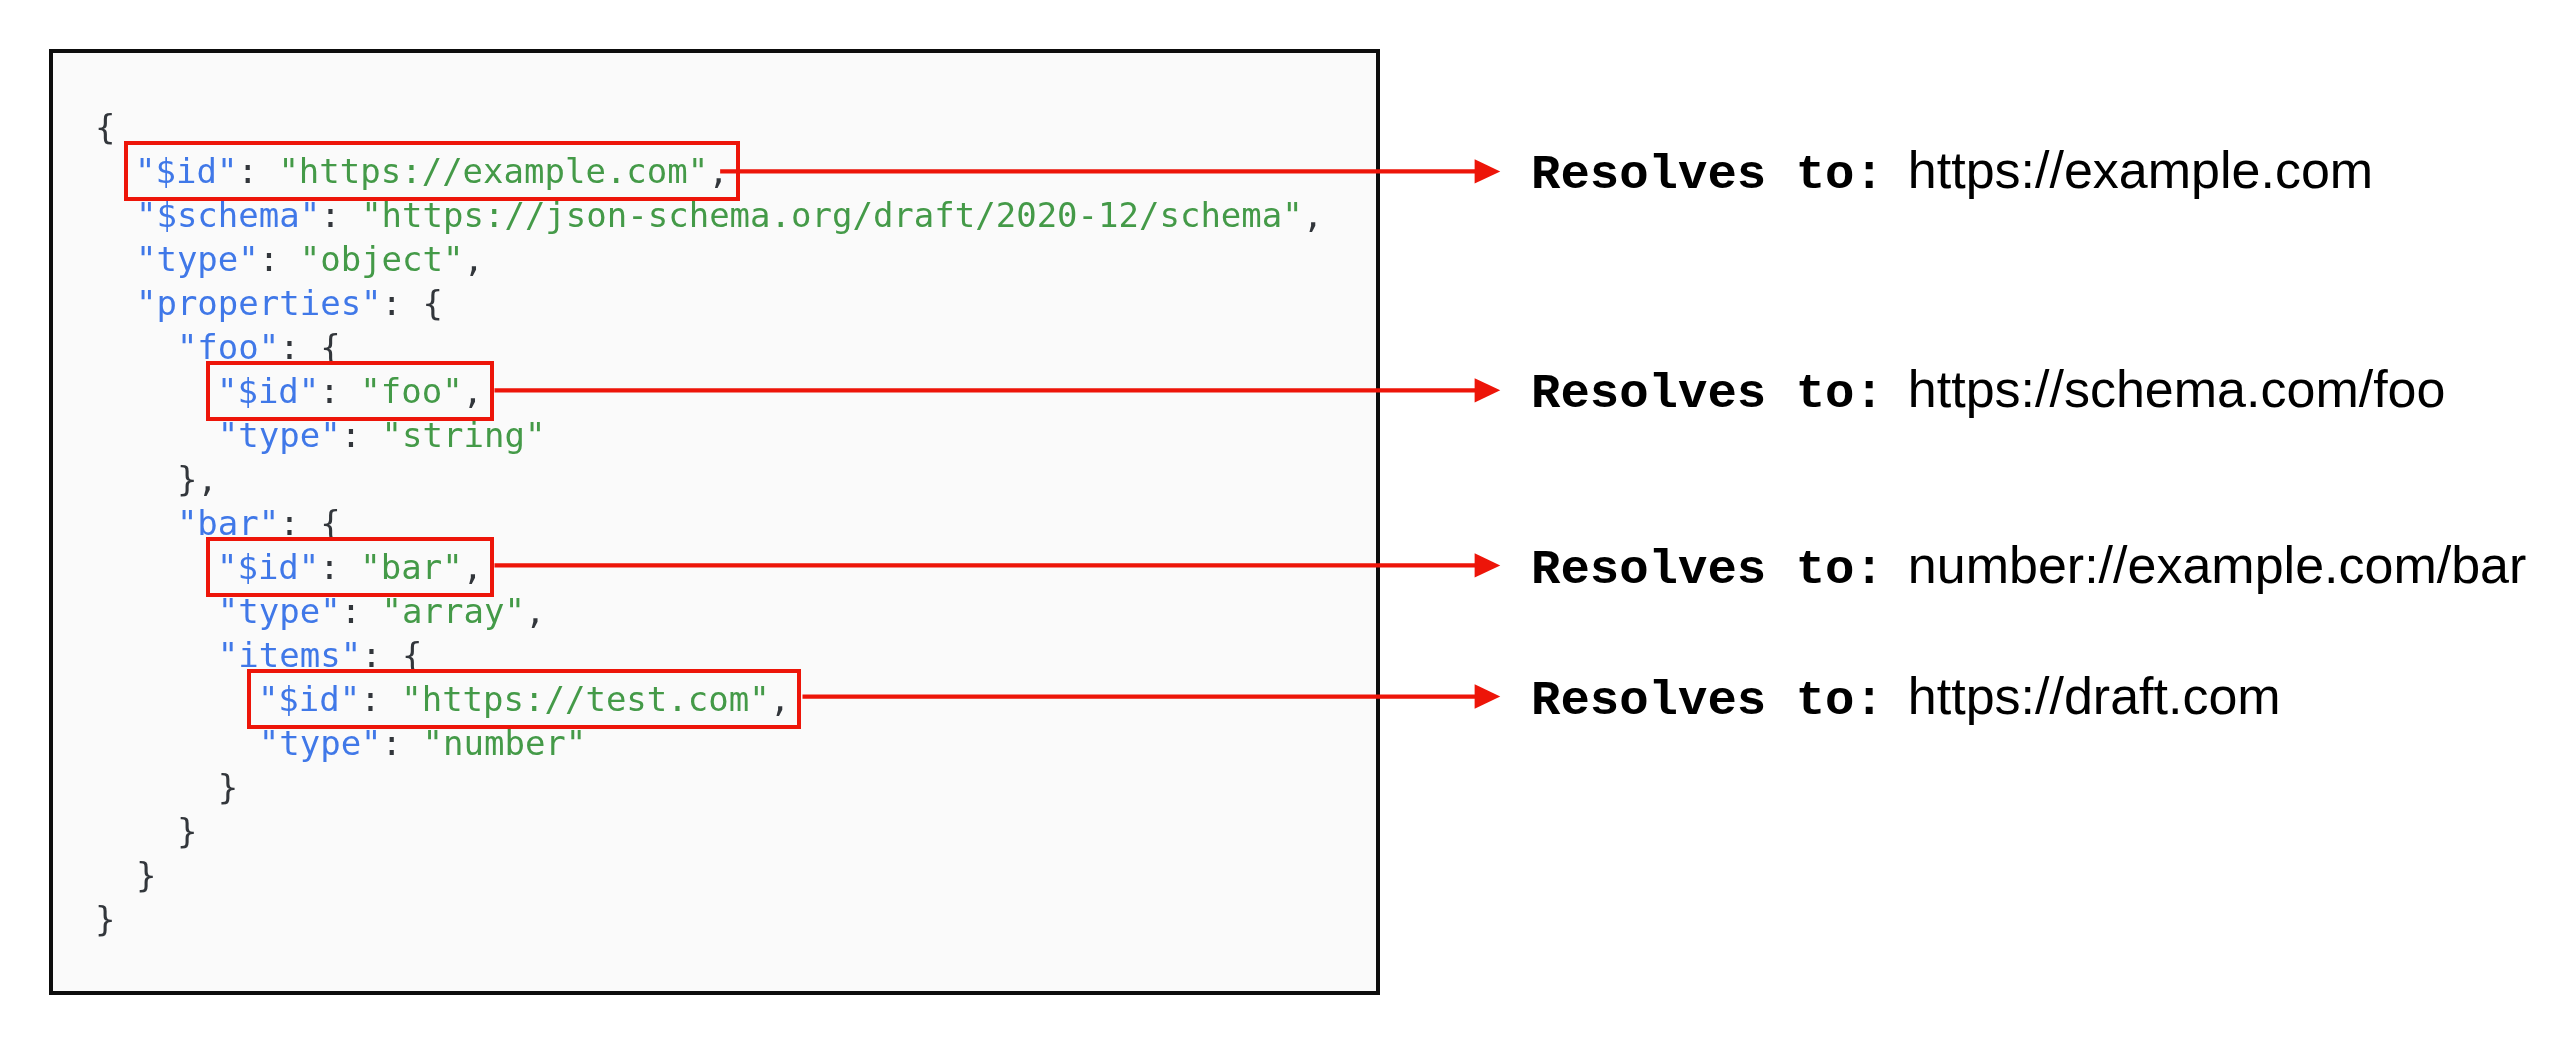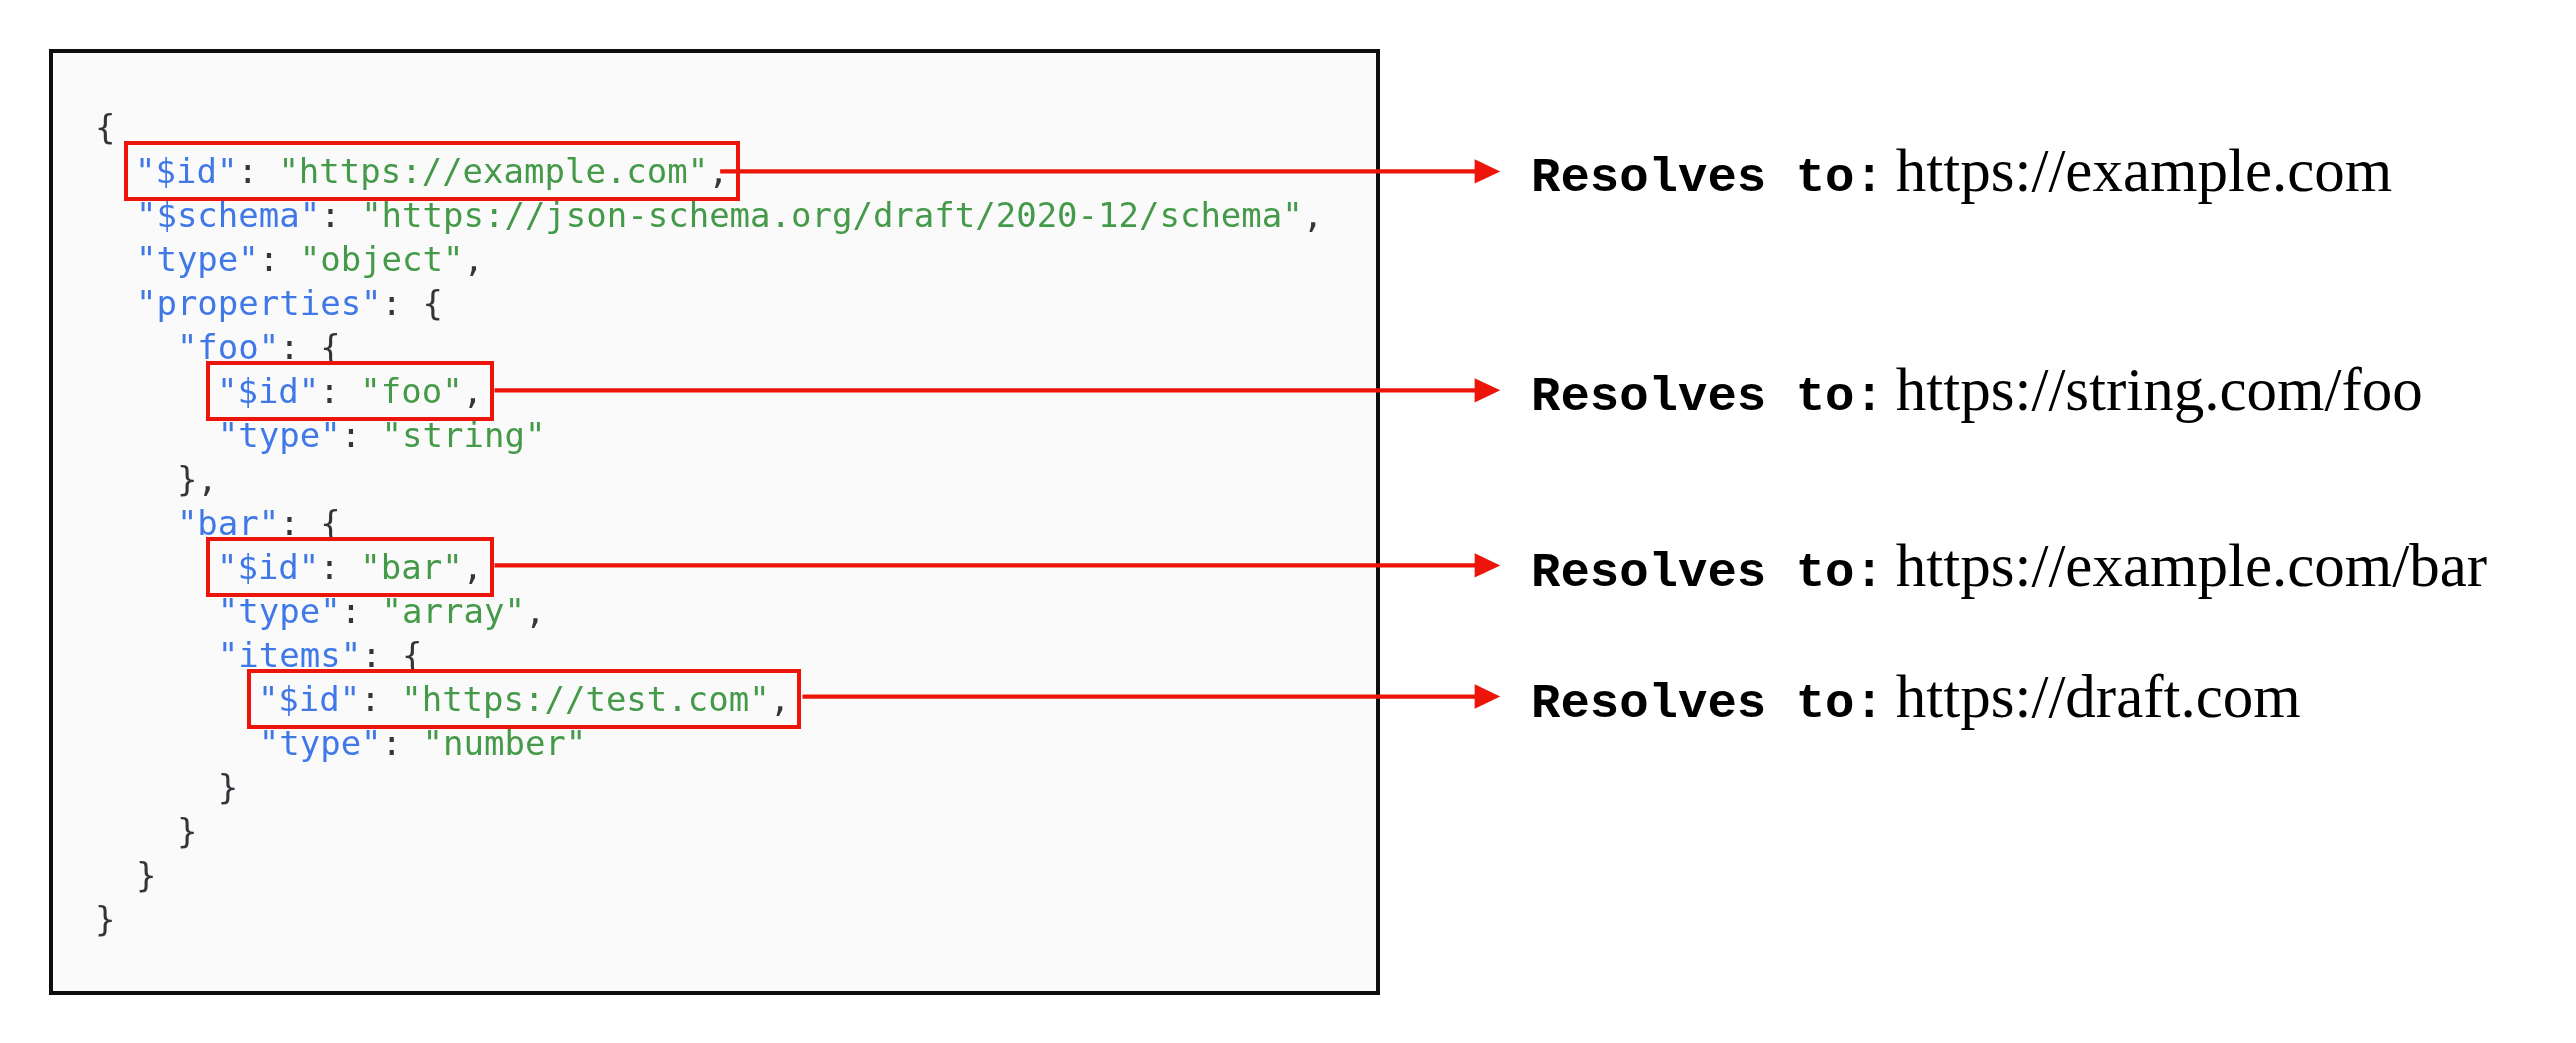--- a/index.html
+++ b/index.html
@@ -57,23 +57,23 @@
     transform:translateY(-50%);
     white-space:nowrap;
     color:var(--c-text);
   }
   .resolves-label{
     font-family:Liberation Mono, monospace;
     font-weight:bold;
     font-size:49px;
   }
   .resolved-url{
-    font-family:Liberation Serif, serif;
-    font-size:61px;
-    margin-left:12px;
+    font-family:Liberation Sans, sans-serif;
+    font-size:52px;
+    margin-left:24px;
   }
 </style>
 </head>
 <body>
 
 <div class="code-panel">
   <div class="code"><div class="code-line"><span class="t-p">{</span></div><div class="code-line"><span class="t-p">  </span><span class="hl-box"><span class="t-k">"$id"</span><span class="t-p">: </span><span class="t-s">"https://example.com"</span><span class="t-p">,</span></span></div><div class="code-line"><span class="t-p">  </span><span class="t-k">"$schema"</span><span class="t-p">: </span><span class="t-s">"https://json-schema.org/draft/2020-12/schema"</span><span class="t-p">,</span></div><div class="code-line"><span class="t-p">  </span><span class="t-k">"type"</span><span class="t-p">: </span><span class="t-s">"object"</span><span class="t-p">,</span></div><div class="code-line"><span class="t-p">  </span><span class="t-k">"properties"</span><span class="t-p">: {</span></div><div class="code-line"><span class="t-p">    </span><span class="t-k">"foo"</span><span class="t-p">: {</span></div><div class="code-line"><span class="t-p">      </span><span class="hl-box"><span class="t-k">"$id"</span><span class="t-p">: </span><span class="t-s">"foo"</span><span class="t-p">,</span></span></div><div class="code-line"><span class="t-p">      </span><span class="t-k">"type"</span><span class="t-p">: </span><span class="t-s">"string"</span></div><div class="code-line"><span class="t-p">    },</span></div><div class="code-line"><span class="t-p">    </span><span class="t-k">"bar"</span><span class="t-p">: {</span></div><div class="code-line"><span class="t-p">      </span><span class="hl-box"><span class="t-k">"$id"</span><span class="t-p">: </span><span class="t-s">"bar"</span><span class="t-p">,</span></span></div><div class="code-line"><span class="t-p">      </span><span class="t-k">"type"</span><span class="t-p">: </span><span class="t-s">"array"</span><span class="t-p">,</span></div><div class="code-line"><span class="t-p">      </span><span class="t-k">"items"</span><span class="t-p">: {</span></div><div class="code-line"><span class="t-p">        </span><span class="hl-box"><span class="t-k">"$id"</span><span class="t-p">: </span><span class="t-s">"https://test.com"</span><span class="t-p">,</span></span></div><div class="code-line"><span class="t-p">        </span><span class="t-k">"type"</span><span class="t-p">: </span><span class="t-s">"number"</span></div><div class="code-line"><span class="t-p">      }</span></div><div class="code-line"><span class="t-p">    }</span></div><div class="code-line"><span class="t-p">  }</span></div><div class="code-line"><span class="t-p">}</span></div></div>
 </div>
 
 <svg class="arrow-layer" width="2576" height="1043" viewBox="0 0 4222 1710" xmlns="http://www.w3.org/2000/svg">
@@ -90,17 +90,17 @@
       <polygon points="2459,927 2417,907 2417,947" fill="#ed1509"></polygon>
     </g>
     <g>
       <line x1="1315" y1="1142" x2="2425" y2="1142" stroke="#ed1509" stroke-width="7"></line>
       <polygon points="2459,1142 2417,1122 2417,1162" fill="#ed1509"></polygon>
     </g>
   </svg>
 
 <div id="annotations">
     <div class="annotation-row" style="top: 171px;"><span class="resolves-label">Resolves to:</span><span class="resolved-url">https://example.com</span></div>
-    <div class="annotation-row" style="top: 390px;"><span class="resolves-label">Resolves to:</span><span class="resolved-url">https://string.com/foo</span></div>
-    <div class="annotation-row" style="top: 566px;"><span class="resolves-label">Resolves to:</span><span class="resolved-url">https://example.com/bar</span></div>
+    <div class="annotation-row" style="top: 390px;"><span class="resolves-label">Resolves to:</span><span class="resolved-url">https://schema.com/foo</span></div>
+    <div class="annotation-row" style="top: 566px;"><span class="resolves-label">Resolves to:</span><span class="resolved-url">number://example.com/bar</span></div>
     <div class="annotation-row" style="top: 697px;"><span class="resolves-label">Resolves to:</span><span class="resolved-url">https://draft.com</span></div>
   </div>
 
 
 </body></html>

